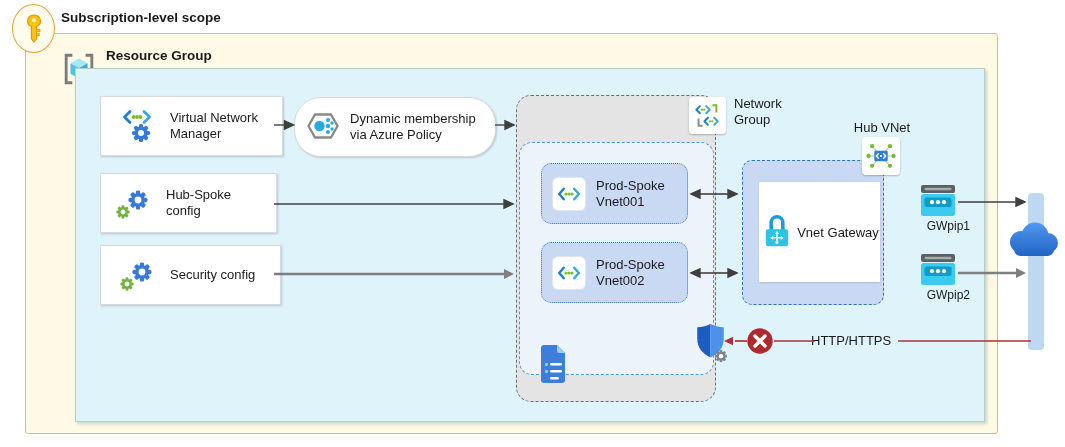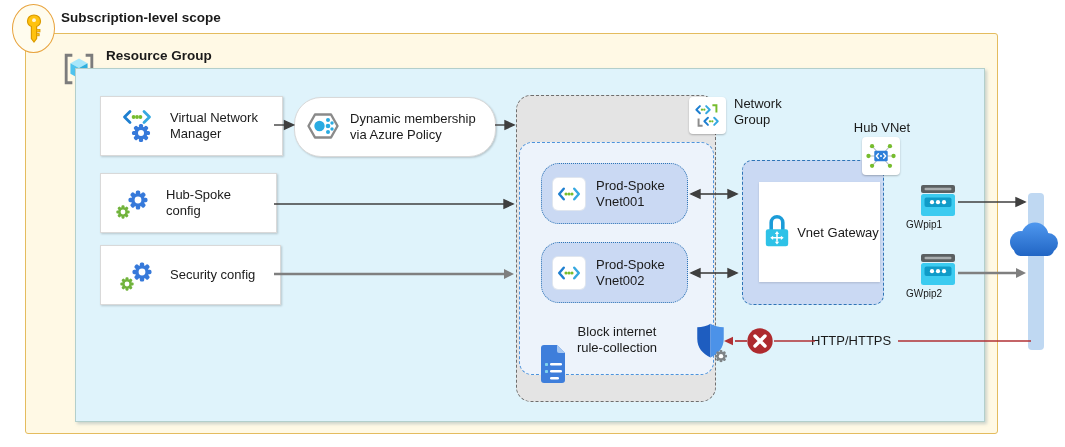--- a/index.html
+++ b/index.html
@@ -26,39 +26,39 @@
   
   .group-box{left:516px;top:95px;width:198px;height:305px;background:var(--group-bg,#E4E4E4);
              border:1.5px dashed #6E6E6E;border-radius:15px;}
   .icon-card{background:#fff;border-radius:4px;box-shadow:0 1px 2px rgba(0,0,0,.25);
              display:flex;align-items:center;justify-content:center;}
   .ng-icon{left:689px;top:97px;width:37px;height:37px;}
   .ng-label{left:734px;top:96px;font-size:13px;line-height:16px;}
   .inner-box{left:519px;top:142px;width:193px;height:231px;background:#EDF3FB;
              border:1.5px dashed #4E94DC;border-radius:13px;}
   .spoke{background:var(--spoke-bg,#CAD9F3);border:1.6px dotted var(--spoke-border,#2E75B6);
-         border-radius:18px;display:flex;align-items:center;padding-left:11px;gap:11px;
+         border-radius:10px;display:flex;align-items:center;padding-left:11px;gap:11px;
          font-size:13px;line-height:16px;box-sizing:border-box;}
   .spoke1{left:541px;top:163px;width:147px;height:61px;}
   .spoke2{left:541px;top:242px;width:147px;height:61px;}
   .spoke-ic{width:32px;height:32px;background:#fff;border-radius:5px;box-shadow:0 0 0 1px #E0E6EF;
             display:flex;align-items:center;justify-content:center;flex:0 0 auto;}
   .rule-label{left:553px;top:324px;width:128px;text-align:center;font-size:13px;line-height:16px;}
   .doc-icon{left:538px;top:344px;}
   .shield-icon{left:693px;top:321px;}
   
   .hub-box{left:742px;top:160px;width:140px;height:143px;background:var(--spoke-bg,#CAD9F3);
            border:1.6px dashed var(--spoke-border,#2E75B6);border-radius:10px;}
   .gw-box{left:759px;top:182px;width:121px;height:100px;background:#fff;box-shadow:0 1px 2px rgba(0,0,0,.15);
           display:flex;align-items:center;justify-content:center;gap:3px;font-size:13px;}
   .hub-label{left:840px;top:120px;width:84px;text-align:center;font-size:13px;}
   .hubvnet-icon{left:862px;top:137px;width:38px;height:38px;}
   .pip{width:38px;height:31px;}
   .pip1{left:919px;top:185px;} .pip2{left:919px;top:254px;}
-  .pip-label{width:64px;text-align:left;font-size:10px;}
+  .pip-label{width:64px;text-align:right;font-size:12px;}
   .pip1-label{left:906px;top:219px;} .pip2-label{left:906px;top:288px;}
   .net-bar{left:1028px;top:193px;width:16px;height:157px;background:#BFD8F2;border-radius:4px;}
   .cloud{left:1008px;top:215px;}
   .http-label{left:811px;top:333px;width:88px;font-size:13px;}
   .overlay{left:0;top:0;width:1065px;height:447px;pointer-events:none;}
 </style>
 </head>
 <body>
 
 <svg width="0" height="0" style="position:absolute" aria-hidden="true">
@@ -196,24 +196,20 @@
       <svg width="28" height="28" viewBox="0 0 32 32">
           <use href="#vnet-glyph"></use>
         </svg>
     </span>
     <div>
       <div>Prod-Spoke</div>
       <div>Vnet002</div>
     </div>
   </div>
 
-  <div class="abs rule-label">
-    <div>Block internet</div>
-    <div>rule-collection</div>
-  </div>
   <div class="abs doc-icon">
     <svg width="30" height="40" viewBox="0 0 30 40">
       <path d="M3,4 a3,3 0 0 1 3,-3 H19 L27,9 V36 a3,3 0 0 1 -3,3 H6 a3,3 0 0 1 -3,-3 Z" fill="#3E7EDB"></path>
       <path d="M19,1 L27,9 H21 a2,2 0 0 1 -2,-2 Z" fill="#A7C8F2"></path>
       <rect x="7" y="19" width="3" height="3" rx="0.8" fill="#7FD3EE"></rect>
         <rect x="12" y="19" width="12" height="2.6" rx="1.3" fill="#fff"></rect>
       <rect x="7" y="26" width="3" height="3" rx="0.8" fill="#7FD3EE"></rect>
         <rect x="12" y="26" width="12" height="2.6" rx="1.3" fill="#fff"></rect>
       <rect x="12" y="33" width="9" height="2.6" rx="1.3" fill="#fff"></rect>
     </svg>

